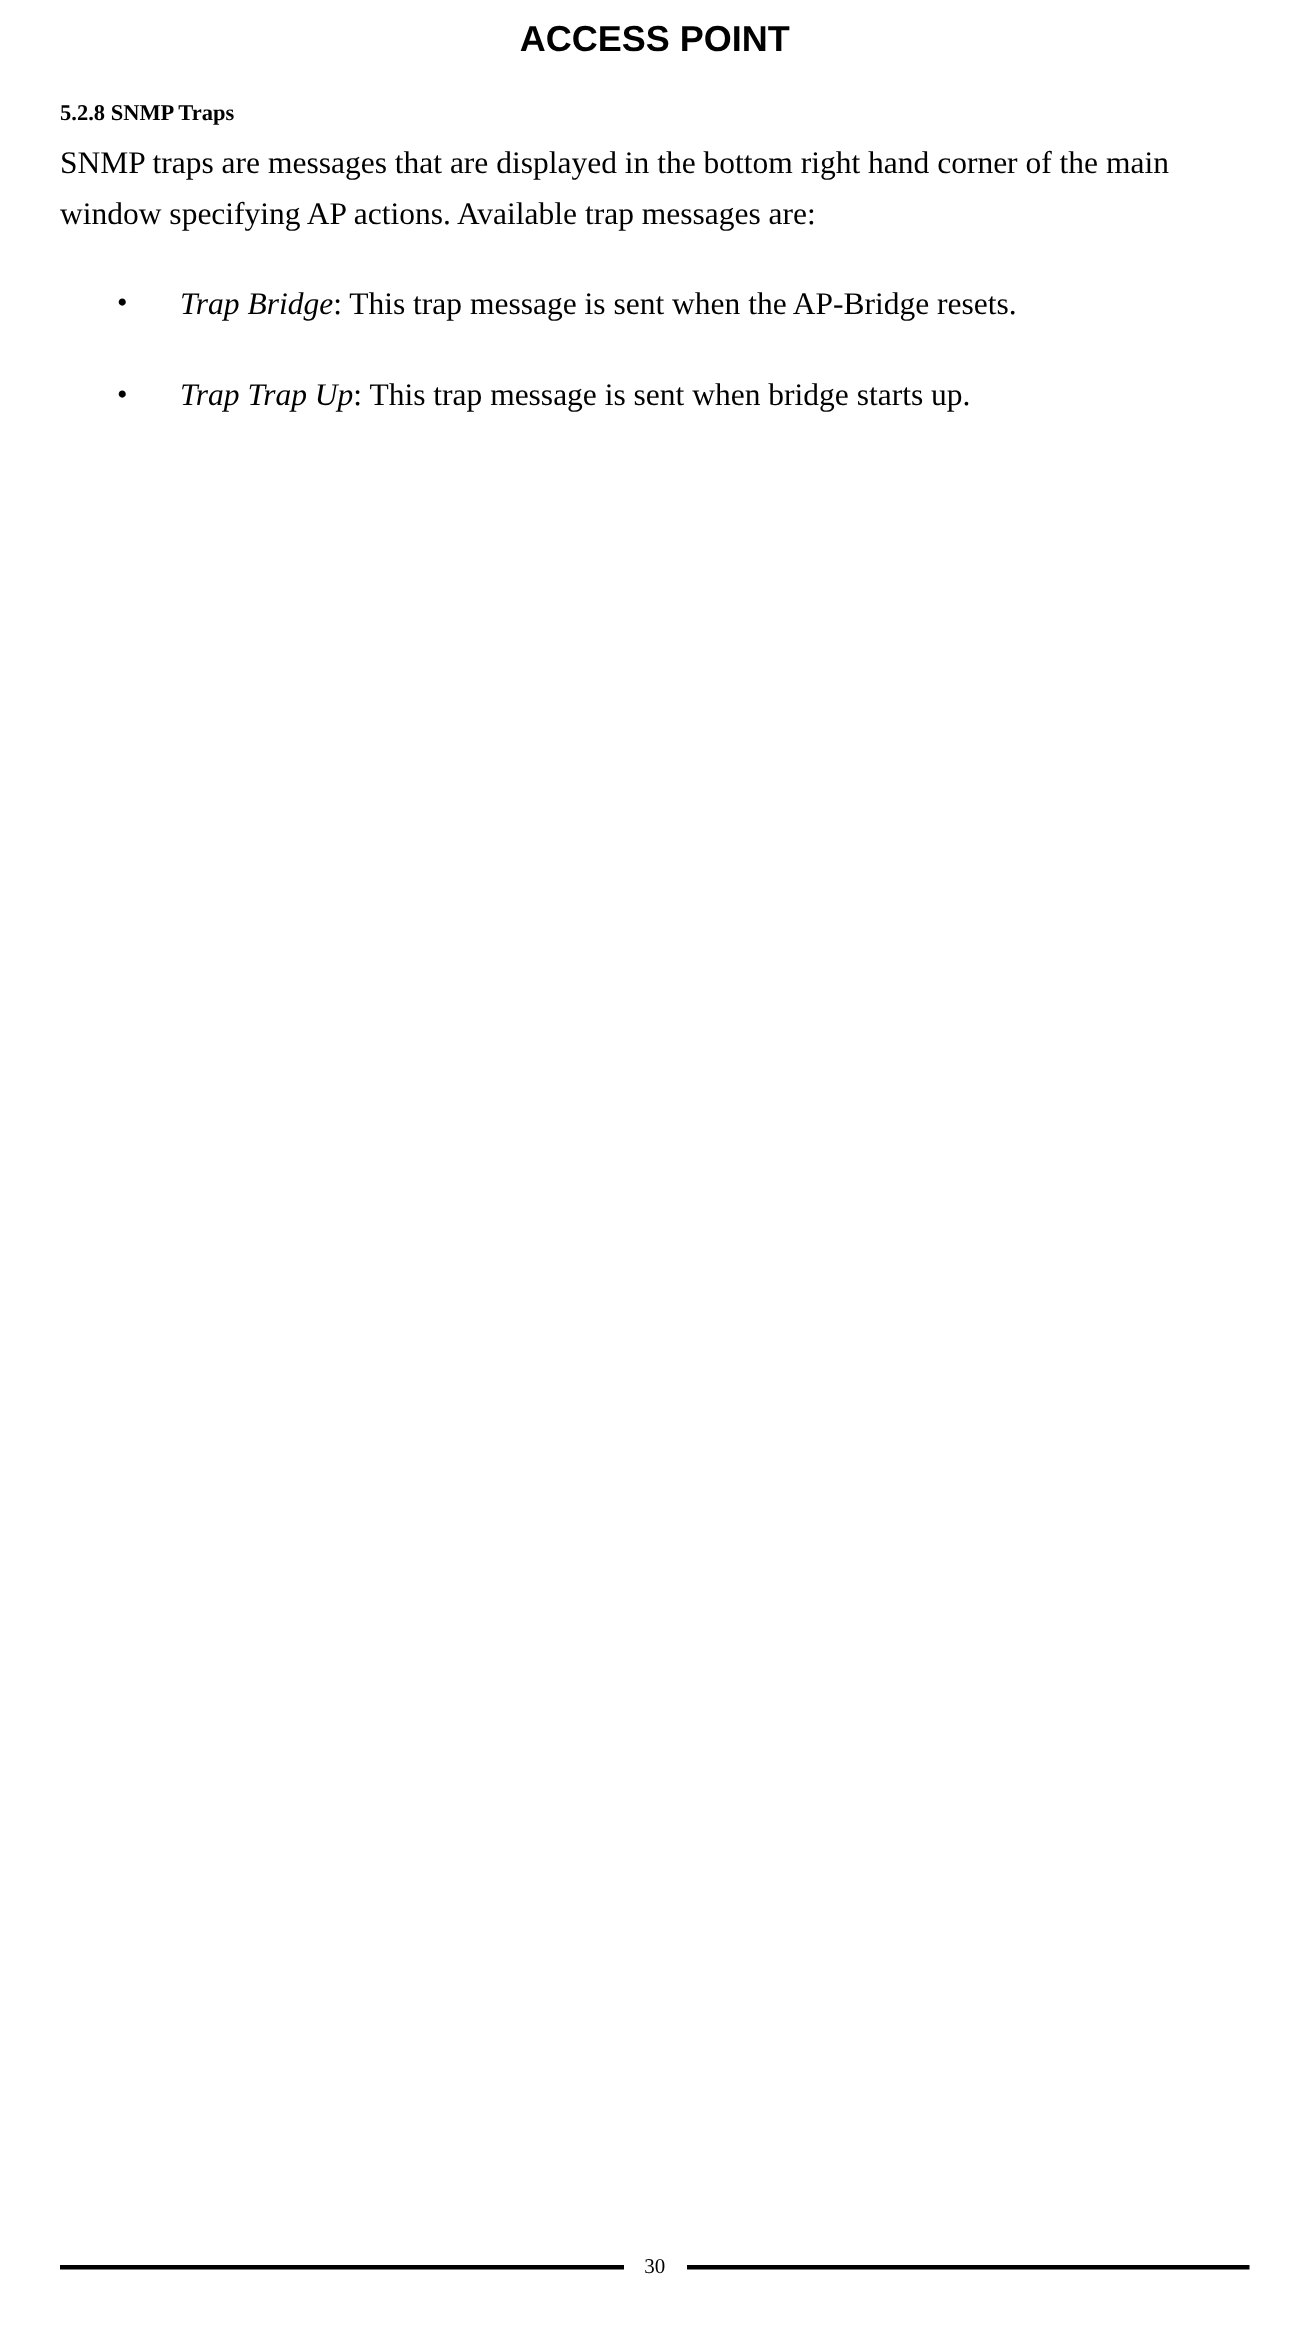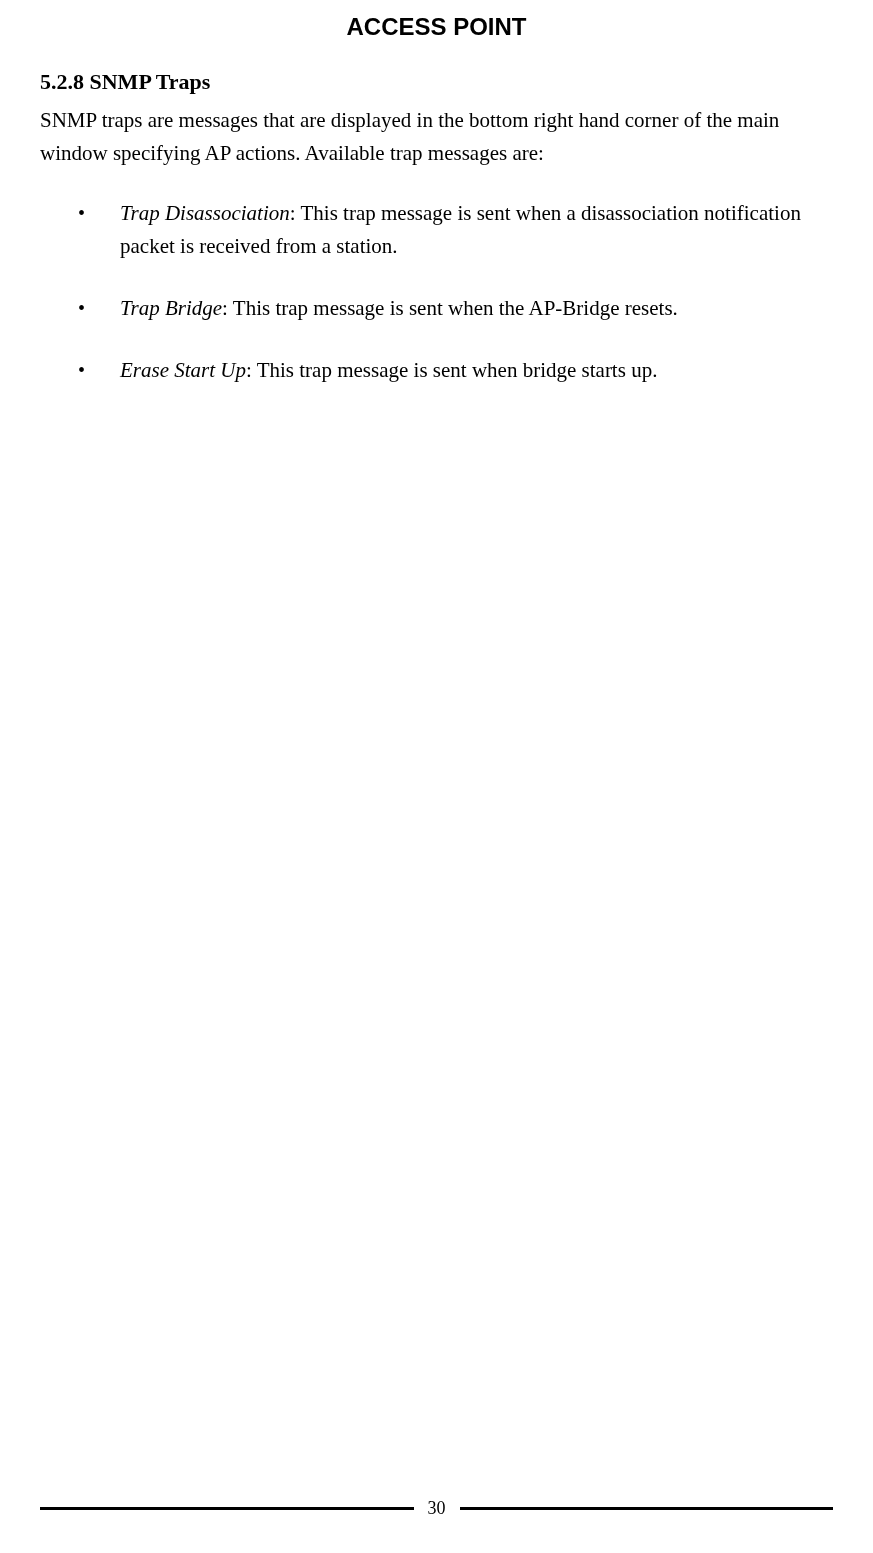--- a/index.html
+++ b/index.html
@@ -21,21 +21,21 @@
     .header {
       text-align: center;
       font-family: Arial, Helvetica, sans-serif;
       font-weight: bold;
       font-size: 24px;
       padding-top: 8px;
       padding-bottom: 18px;
     }
     .section-heading {
       font-weight: bold;
-      font-size: 22px;
+      font-size: 15px;
       margin-bottom: 4px;
     }
     .intro-text {
       margin-bottom: 26px;
     }
     ul {
       list-style: none;
       padding-left: 38px;
     }
     li {
@@ -63,44 +63,41 @@
       justify-content: center;
       gap: 14px;
       padding: 0 40px;
     }
     .footer-line {
       height: 3px;
       background: #000;
       flex: 1;
     }
     .page-number {
-      font-size: 18px;
+      font-size: 14px;
     }
   </style>
 </head>
 <body>
 
 <div class="header">ACCESS POINT</div>
 
 <div class="section-heading">
   <span>5.2.8</span>
   <span>SNMP Traps</span>
 </div>
 
 <p class="intro-text">SNMP traps are messages that are displayed in the bottom right hand corner of the main window specifying AP actions. Available trap messages are:</p>
 
 <ul>
   <li>
-    <span class="term">Trap Disassociation</span><span>: This trap message is sent when a disassociation notification packet is received from a station.</span>
-  </li>
-  <li>
     <span class="term">Trap Bridge</span><span>: This trap message is sent when the AP-Bridge resets.</span>
   </li>
   <li>
-    <span class="term">Erase Start Up</span><span>: This trap message is sent when bridge starts up.</span>
+    <span class="term">Trap Trap Up</span><span>: This trap message is sent when bridge starts up.</span>
   </li>
 </ul>
 
 <div class="footer">
   <div class="footer-line"></div>
   <span class="page-number">30</span>
   <div class="footer-line"></div>
 </div>
 
 </body></html>

